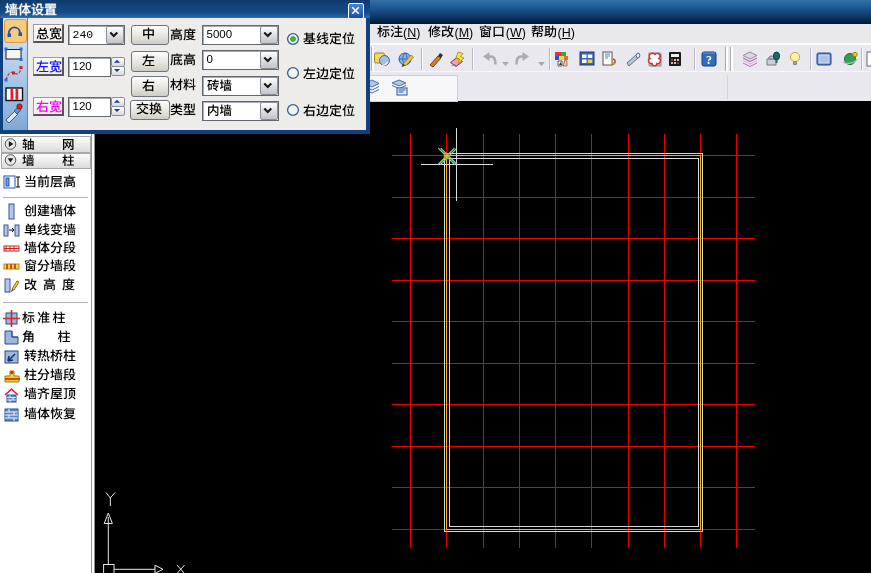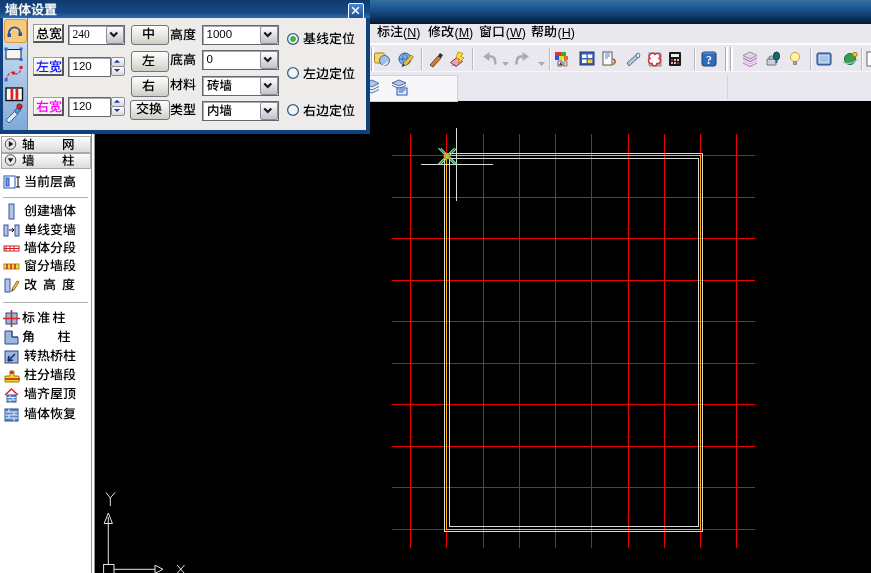--- a/index.html
+++ b/index.html
@@ -450,21 +450,21 @@
         <g fill="#000" transform="translate(0,11.3) scale(0.1300)">
           <use href="#u603b" x="0"></use>
           <use href="#u5bbd" x="100"></use>
         </g>
       </svg>
       <div class="ab" style="left:68px;top:24.5px;width:54.5px;height:18px;background:#FFF;border:1px solid #62666D;box-shadow:inset 1px 1px 0 #A8ACB4"></div>
       <div class="ab" style="left:106.0px;top:25.5px;width:15.5px;height:16px;background:linear-gradient(180deg,#FEFEFE,#DDDCE0 55%,#C4C3CA);border:1px solid #898F9B;border-radius:2px"></div>
       <svg class="ab" style="left:106.0px;top:25.5px" width="15.5" height="16">
         <path d="M4.25 6.5l3.5 3.5 3.5-3.5" fill="none" stroke="#1A1A1A" stroke-width="2.2"></path>
       </svg>
-      <div class="ab" style="left:72.5px;top:27.5px;font-size:11.5px;color:#000;font-family:Liberation Serif, serif">240</div>
+      <div class="ab" style="left:72.5px;top:27.5px;font-size:11.5px;color:#000;font-family:Liberation Mono, monospace">240</div>
       <div class="ab" style="left:33px;top:57px;width:28px;height:16px;background:linear-gradient(180deg,#FCFBF9,#EFEEE9);border:1px solid #9A9A9C;border-right:2px solid #55555A;border-bottom:2px solid #55555A;box-shadow:inset 1px 1px 0 #FFF"></div>
       <svg class="ab" style="left:36px;top:60px" width="28" height="14">
         <g fill="#1414FF" transform="translate(0,11.3) scale(0.1300)">
           <use href="#u5de6" x="0"></use>
           <use href="#u5bbd" x="100"></use>
         </g>
       </svg>
       <div class="ab" style="left:68px;top:57px;width:41px;height:18px;background:#FFF;border:1px solid #62666D;box-shadow:inset 1px 1px 0 #A8ACB4"></div>
       <div class="ab" style="left:72.5px;top:60px;font-size:11.5px;color:#000">120</div>
       <div class="ab" style="left:110.5px;top:57.0px;width:12px;height:8.0px;background:linear-gradient(180deg,#FEFEFE,#D8D7DC);border:1px solid #898F9B;border-radius:2px"></div>
@@ -521,21 +521,21 @@
         <g fill="#000" transform="translate(0,11.3) scale(0.1300)">
           <use href="#u9ad8" x="0"></use>
           <use href="#u5ea6" x="100"></use>
         </g>
       </svg>
       <div class="ab" style="left:202px;top:24.5px;width:74.5px;height:18px;background:#FFF;border:1px solid #62666D;box-shadow:inset 1px 1px 0 #A8ACB4"></div>
       <div class="ab" style="left:260.0px;top:25.5px;width:15.5px;height:16px;background:linear-gradient(180deg,#FEFEFE,#DDDCE0 55%,#C4C3CA);border:1px solid #898F9B;border-radius:2px"></div>
       <svg class="ab" style="left:260.0px;top:25.5px" width="15.5" height="16">
         <path d="M4.25 6.5l3.5 3.5 3.5-3.5" fill="none" stroke="#1A1A1A" stroke-width="2.2"></path>
       </svg>
-      <div class="ab" style="left:206.5px;top:27.5px;font-size:11.5px;color:#000;font-family:'Liberation Sans'">1000</div>
+      <div class="ab" style="left:206.5px;top:27.5px;font-size:11.5px;color:#000;font-family:'Liberation Sans'">5000</div>
       <svg class="ab" style="left:170px;top:52.5px" width="28" height="14">
         <g fill="#000" transform="translate(0,11.3) scale(0.1300)">
           <use href="#u5e95" x="0"></use>
           <use href="#u9ad8" x="100"></use>
         </g>
       </svg>
       <div class="ab" style="left:202px;top:50px;width:74.5px;height:18px;background:#FFF;border:1px solid #62666D;box-shadow:inset 1px 1px 0 #A8ACB4"></div>
       <div class="ab" style="left:260.0px;top:51px;width:15.5px;height:16px;background:linear-gradient(180deg,#FEFEFE,#DDDCE0 55%,#C4C3CA);border:1px solid #898F9B;border-radius:2px"></div>
       <svg class="ab" style="left:260.0px;top:51px" width="15.5" height="16">
         <path d="M4.25 6.5l3.5 3.5 3.5-3.5" fill="none" stroke="#1A1A1A" stroke-width="2.2"></path>

